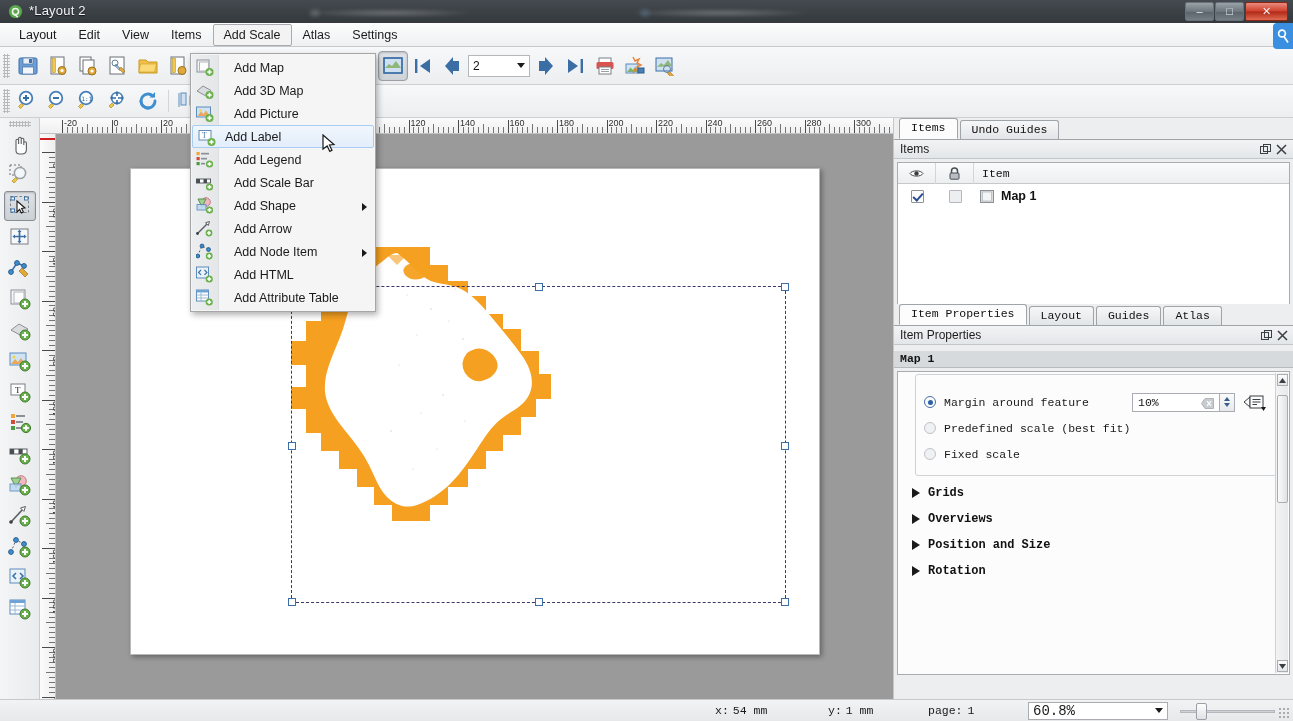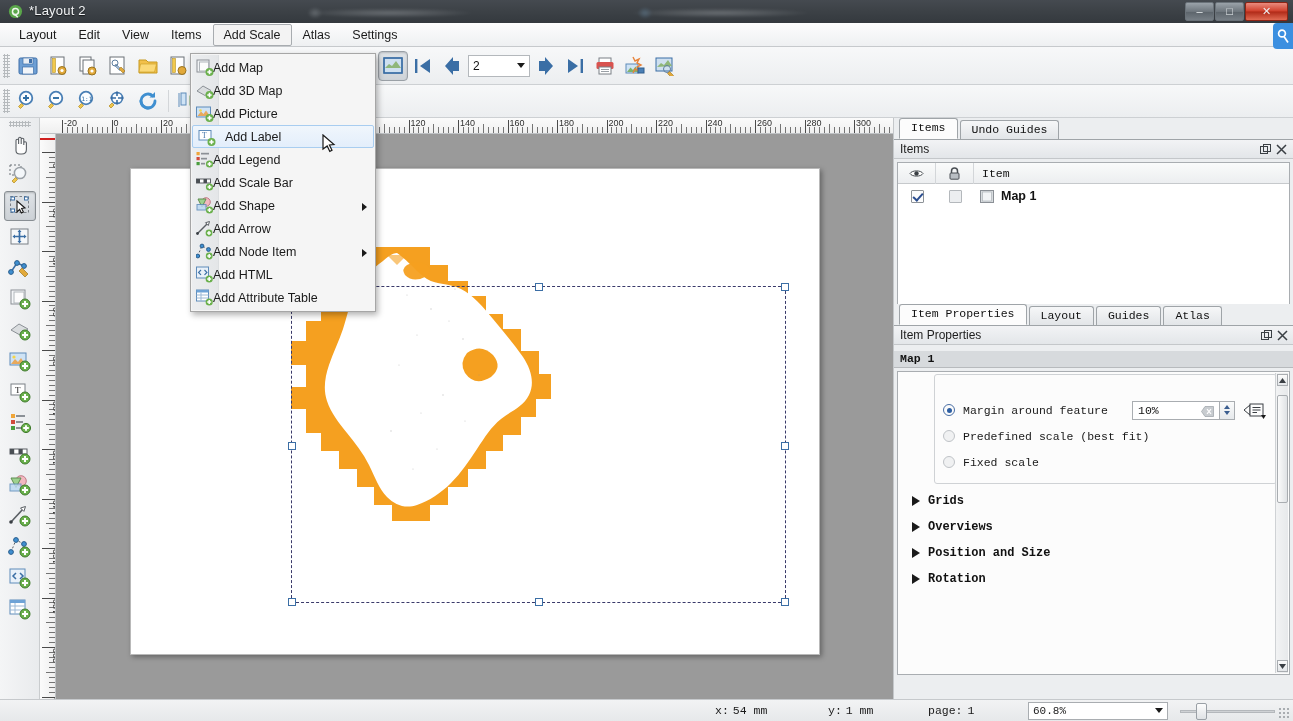--- a/index.html
+++ b/index.html
@@ -226,22 +226,22 @@
   .tri{
     width:0;height:0; margin-right:8px;
     border-top:5px solid transparent; border-bottom:5px solid transparent;
     border-left:8px solid #1a1a1a;
   }
   .tri.open{
     border-left:6px solid transparent; border-right:6px solid transparent;
     border-top:8px solid #1a1a1a; border-bottom:none; margin-right:6px;
   }
   .groupbox{
-    margin:2px 12px 4px 36px; border:1px solid #cfd2d5; border-radius:3px;
-    padding:22px 8px 8px;
+    margin:2px 12px 4px 17px; border:1px solid #cfd2d5; border-radius:3px;
+    padding:14px 8px 8px;
   }
   .radiorow{
     display:flex; align-items:center; height:26px;
     font-family:"Liberation Mono", monospace; font-size:11.5px; color:#1a1a1a;
   }
   .rb{
     width:12px; height:12px; border-radius:50%; border:1px solid #9aa0a6;
     background:#fbfbfb; margin-right:8px; position:relative;
   }
   .rb.on{ border-color:#4a6fa5; }
@@ -281,21 +281,21 @@
   
   .status{
     position:absolute; left:0; top:699px; width:1293px; height:22px;
     background:linear-gradient(180deg,#f2f3f4 0%,#e6e8ea 100%);
     border-top:1px solid #c6c9cc; display:flex; align-items:center;
     font-family:"Liberation Mono", monospace; font-size:11.5px; color:#1a1a1a;
   }
   .zoomcombo{
     width:140px; height:18px; background:#fff; border:1px solid #a9adb1;
     display:flex; align-items:center; padding:0 4px;
-    font-family:"Liberation Mono", monospace; font-size:11px;
+    font-family:"Liberation Mono", monospace; font-size:14px;
   }
   .zslider{ position:relative; width:95px; height:16px; }
   .ztrack{ position:absolute; left:0; top:7px; width:95px; height:3px; background:#cfd2d5; border:1px solid #b4b8bc;}
   .zknob{
     position:absolute; left:16px; top:0px; width:11px; height:17px;
     background:linear-gradient(180deg,#fdfdfd,#dfe2e5); border:1px solid #9aa0a6; border-radius:2px;
   }
   .grip-res{
     position:absolute; right:3px; bottom:2px; width:12px; height:12px;
     background-image:radial-gradient(circle,#a9adb1 1px,transparent 1.2px);
@@ -309,21 +309,21 @@
     box-shadow:2px 3px 6px rgba(0,0,0,.3); z-index:50;
     padding:2px 0;
   }
   .dd-strip{
     position:absolute; left:1px; top:1px; bottom:1px; width:27px;
     background:linear-gradient(90deg,#eceef0 0%,#e4e6e8 100%);
     border-right:1px solid #dcdfe1;
   }
   .dd-item{
     position:relative; height:23px; display:flex; align-items:center;
-    padding-left:22px; font-size:12.5px; color:#1a1a1a; z-index:2;
+    padding-left:43px; font-size:12.5px; color:#1a1a1a; z-index:2;
   }
   .dd-item.hover{
     background:linear-gradient(180deg,#f0f6fc 0%,#e3eefb 100%);
     border:1px solid #a8cdf0; border-radius:2px; height:23px;
     margin:0 1px; padding-left:32px;
   }
   .dd-ico{
     position:absolute; left:5px; top:3px; width:18px; height:17px;
   }
   .dd-arrow{

